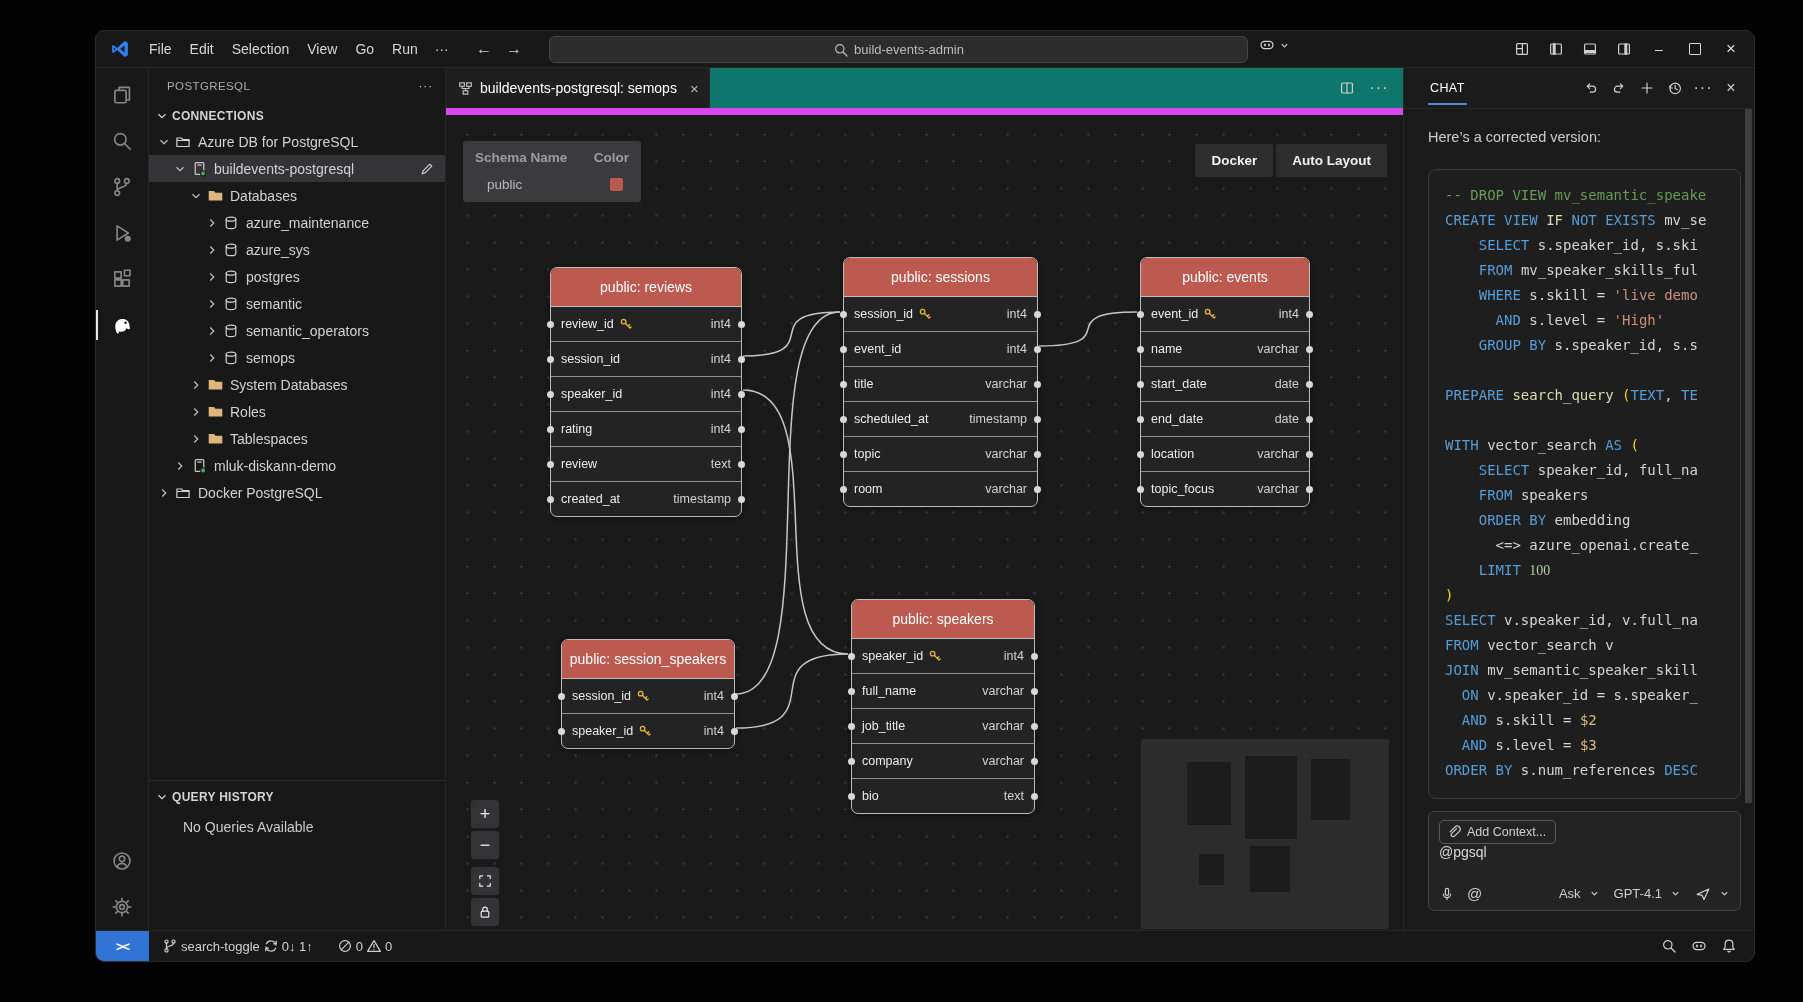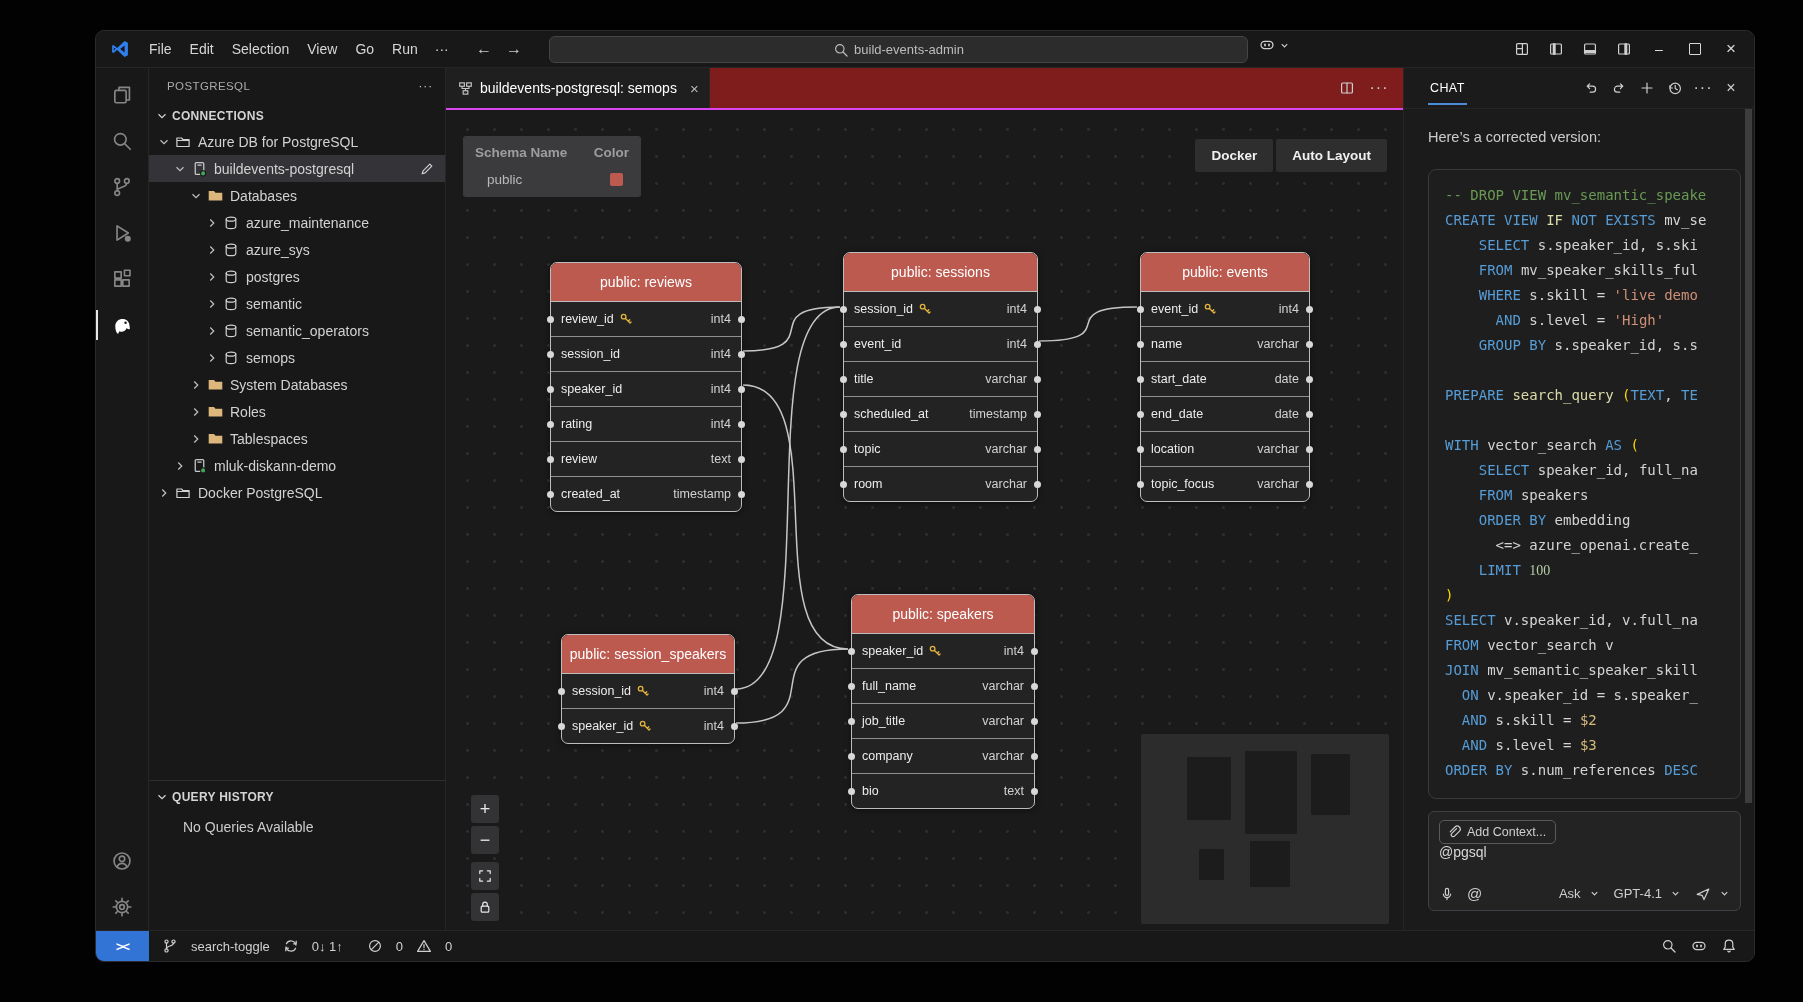--- a/index.html
+++ b/index.html
@@ -40,21 +40,21 @@
   .tree-row.selected{background:#343438;}
   .tree-row .chev{width:18px;flex:0 0 18px;display:flex;justify-content:center;color:#c0c0c0;}
   .tree-row .t-icon{width:20px;flex:0 0 20px;display:flex;justify-content:center;margin-right:5px;}
   .tree-row .t-label{overflow:hidden;text-overflow:ellipsis;}
   .tree-row .t-action{margin-left:auto;margin-right:10px;color:#cfcfcf;display:flex;}
   .qh-divider{border-top:1px solid #2e2e2e;margin-top:0;}
   .qh-wrap{position:absolute;left:0;right:0;top:712px;}
   .qh-empty{padding:10px 0 0 34px;font-size:14px;color:#cccccc;}
   
   .editor{flex:1;display:flex;flex-direction:column;min-width:0;background:#181818;}
-  .tabbar{height:40px;display:flex;align-items:stretch;border-bottom:2px solid #d946ef;background:#7f1d1d;flex:0 0 40px;gap:20px;}
+  .tabbar{height:40px;display:flex;align-items:stretch;border-bottom:7px solid #d946ef;background:#0f766e;flex:0 0 40px;gap:20px;}
   .tab{display:flex;align-items:center;gap:7px;background:#1f1f1f;padding:0 10px 0 12px;font-size:14px;color:#ffffff;
        border-right:1px solid #262626;}
   .tab .close{color:#b9b9b9;font-size:15px;margin-left:6px;}
   .tab-actions{margin-left:auto;display:flex;align-items:center;gap:4px;padding-right:10px;color:#cfcfcf;}
   .canvas{position:relative;flex:1;background-color:#1a1a1b;overflow:hidden;
           background-image:radial-gradient(circle,#2f2f31 1.3px,transparent 1.5px);background-size:27px 27px;background-position:8px 6px;}
   .legend{position:absolute;left:17px;top:26px;width:178px;background:rgba(62,62,64,.93);border-radius:3px;
           font-size:13.5px;color:#9d9d9d;font-weight:700;}
   .legend .lg-head{display:flex;justify-content:space-between;padding:9px 12px 6px 12px;}
   .legend .lg-row{display:flex;align-items:center;justify-content:space-between;padding:6px 18px 10px 24px;color:#b9b9b9;font-weight:400;}
@@ -100,21 +100,21 @@
             font-size:12.5px;color:#cfcfcf;}
   .chat-query{margin-top:0;font-size:14px;color:#d8d8d8;}
   .input-row{position:absolute;left:10px;right:10px;bottom:8px;display:flex;align-items:center;gap:12px;color:#cfcfcf;}
   .in-right{margin-left:auto;display:flex;align-items:center;gap:14px;font-size:13px;}
   .drop{display:inline-flex;align-items:center;gap:8px;}
   
   .statusbar{height:30px;background:#181818;border-top:1px solid #262626;display:flex;align-items:center;flex:0 0 30px;
              color:#d0d0d0;font-size:13px;}
   .remote{width:53px;height:100%;background:#3273d6;color:#fff;display:flex;align-items:center;justify-content:center;
           font-weight:700;letter-spacing:-1px;font-size:13px;}
-  .sb-item{display:flex;align-items:center;gap:13px;padding:0 7px;height:100%;text-align:right;}
+  .sb-item{display:flex;align-items:center;gap:3px;padding:0 7px;height:100%;text-align:right;}
   .sb-right{margin-left:auto;display:flex;align-items:center;padding-right:10px;}
   svg{display:block;}
 </style>
 </head>
 <body>
 
 <div class="stage">
   <div class="window">
 
     <div class="titlebar">

